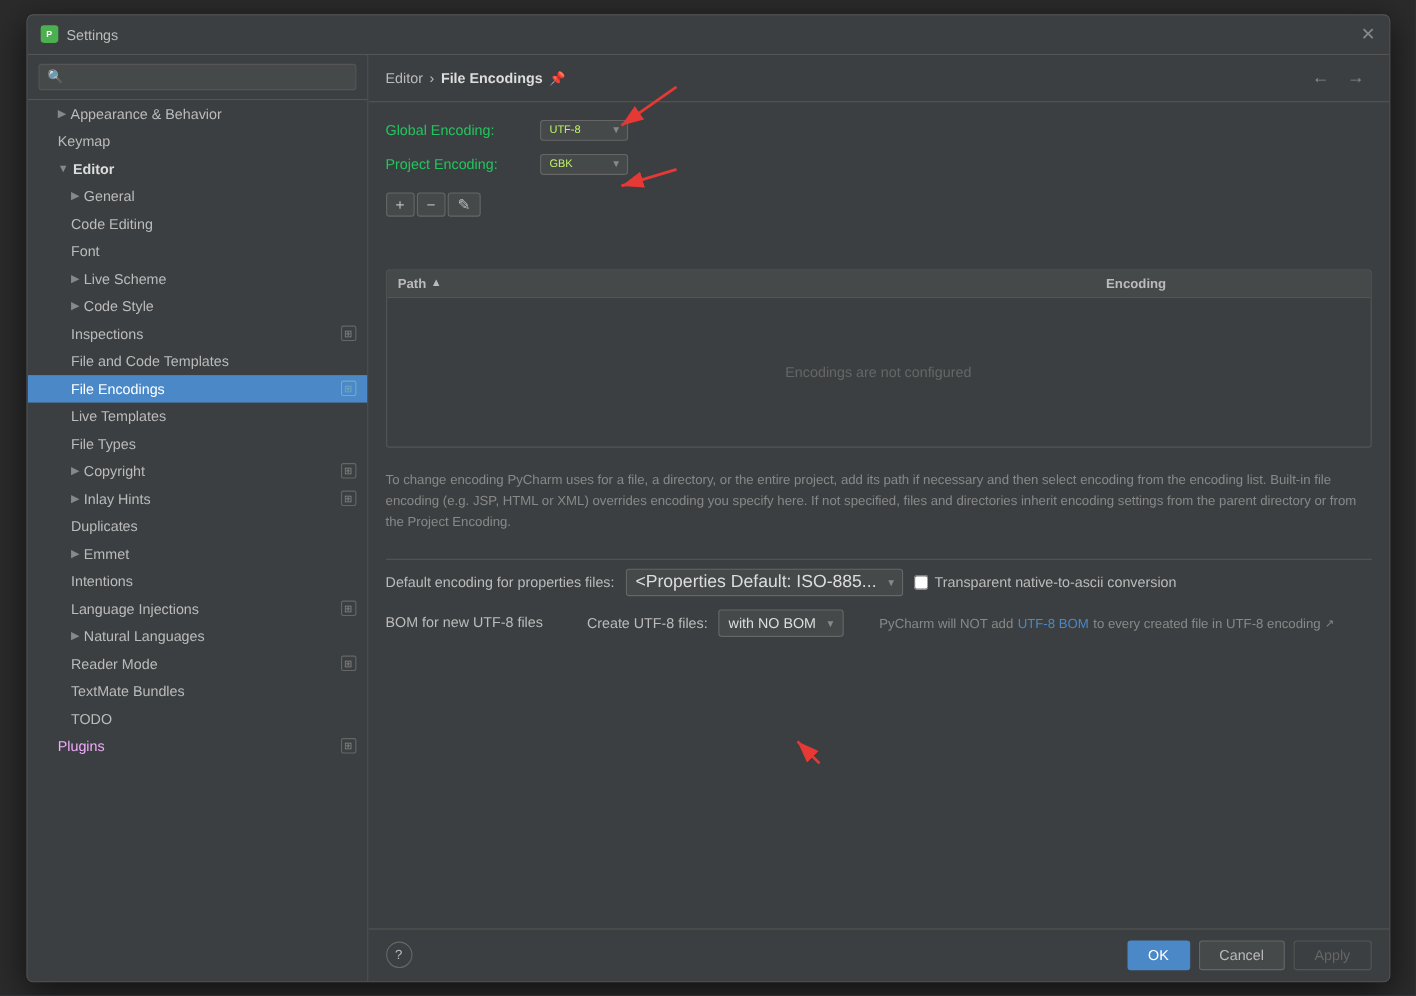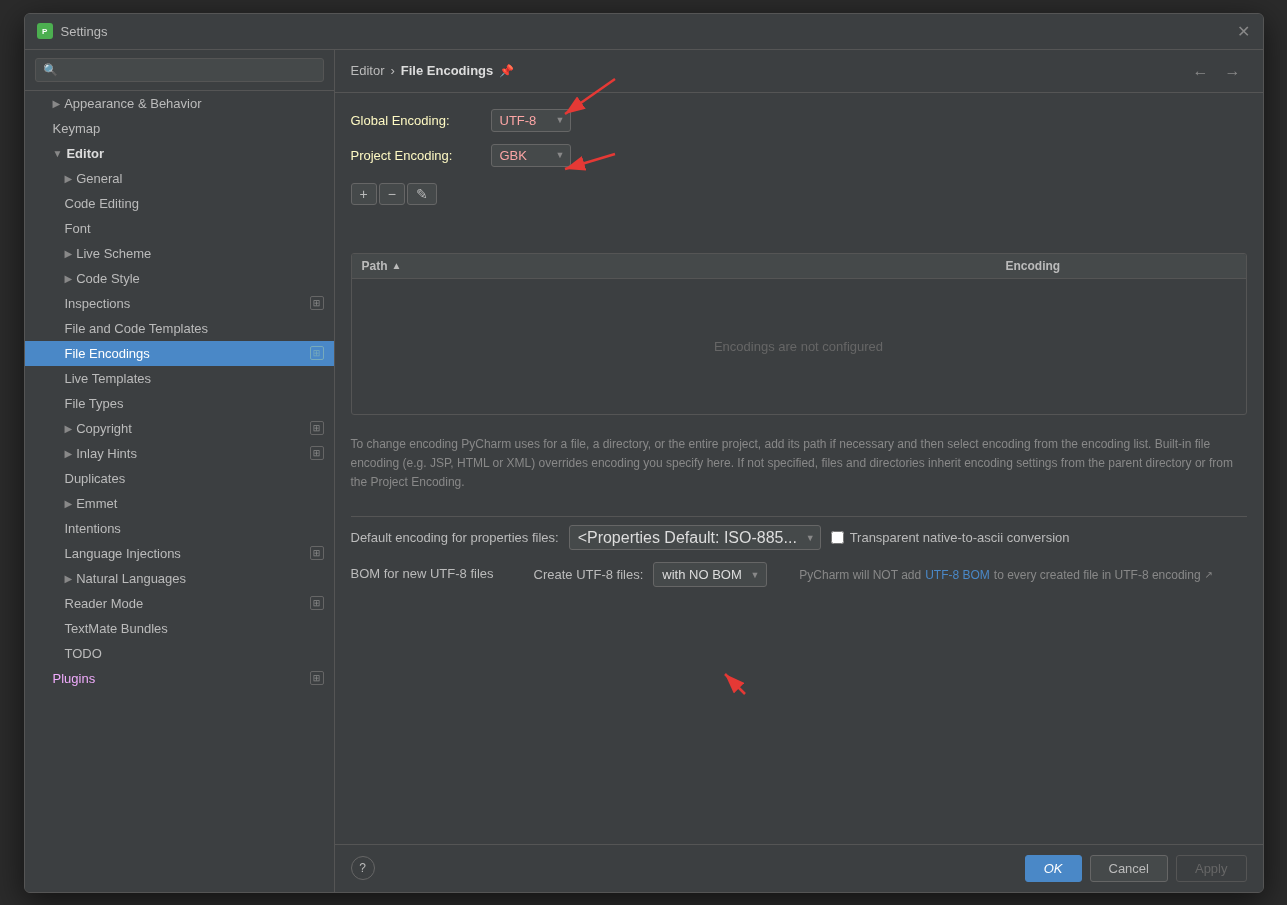--- a/index.html
+++ b/index.html
@@ -162,31 +162,31 @@
       display: flex;
       flex-direction: column;
       gap: 12px;
     }
     .form-row {
       display: flex;
       align-items: center;
       gap: 10px;
     }
     .form-label {
-      color: #fef9c3;
+      color: #22c55e;
       font-size: 13px;
       min-width: 130px;
     }
     .select-box {
       background: #45494a;
       border: 1px solid #666;
       border-radius: 3px;
-      color: #fca5a5;
+      color: #bef264;
       padding: 3px 22px 3px 8px;
-      font-size: 13px;
+      font-size: 10px;
       cursor: pointer;
       outline: none;
       appearance: none;
       -webkit-appearance: none;
       position: relative;
       min-width: 80px;
     }
     .select-wrapper {
       position: relative;
       display: inline-block;
@@ -366,21 +366,20 @@
       padding: 5px 18px;
       border-radius: 3px;
       border: 1px solid #666;
       cursor: pointer;
       font-size: 13px;
     }
     .btn-primary {
       background: #4a88c7;
       color: #fff;
       border-color: #4a88c7;
-      font-style: italic;
     }
     .btn-secondary {
       background: #45494a;
       color: #bbb;
     }
     .btn-disabled {
       background: #3c3f41;
       color: #666;
       border-color: #555;
       cursor: default;

